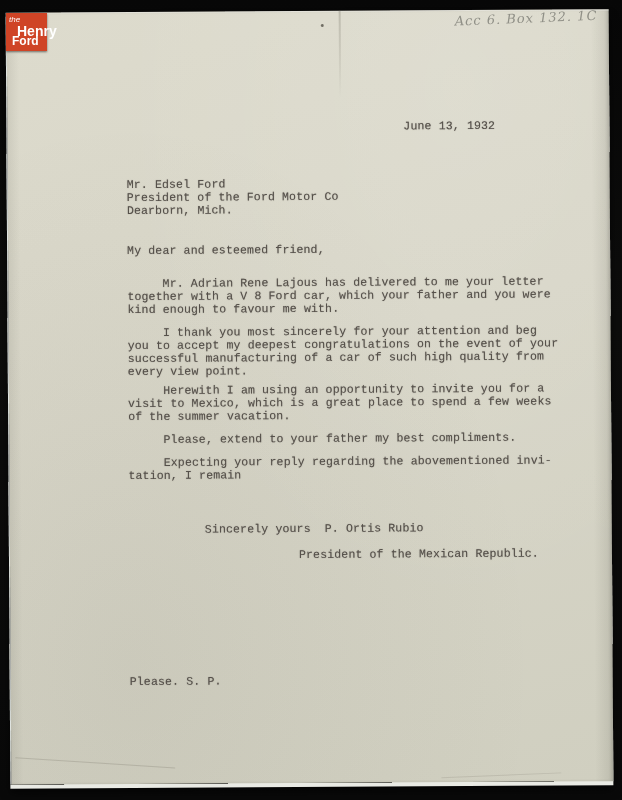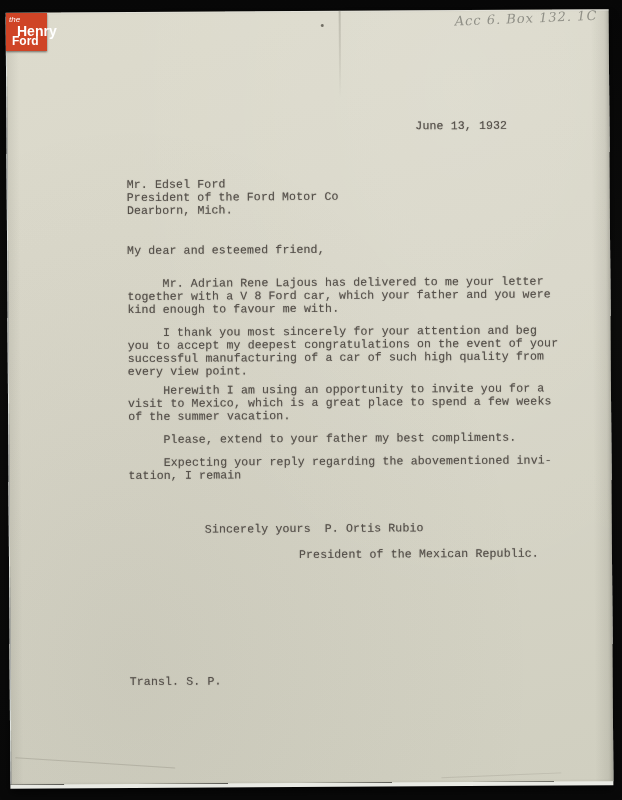--- a/index.html
+++ b/index.html
@@ -25,21 +25,21 @@
   }
   
   .type{
     position:absolute;white-space:pre;
     font-family:"Liberation Mono",monospace;
     font-size:11.6px;line-height:13px;
     color:var(--ink);
     text-shadow:0 0 1px rgba(86,81,75,0.55);
     letter-spacing:0.1px;
   }
-  .t-date{left:408px;top:109px;}
+  .t-date{left:396px;top:109px;}
   .t-recipient{left:119px;top:166px;}
   .t-salutation{left:119px;top:232px;}
   .t-para1{left:119px;top:265px;}
   .t-para2{left:119px;top:314px;}
   .t-para3{left:119px;top:372px;}
   .t-compliments{left:119px;top:421px;}
   .t-closing{left:119px;top:444px;}
   .t-signoff{left:195px;top:511px;}
   .t-signoff-title{left:289px;top:537px;}
   .t-transl{left:119px;top:663px;}
@@ -115,21 +115,21 @@
 
     <div class="type t-compliments">     Please, extend to your father my best compliments.</div>
 
     <div class="type t-closing">     Expecting your reply regarding the abovementioned invi-
 tation, I remain</div>
 
     <div class="type t-signoff">Sincerely yours  P. Ortis Rubio</div>
 
     <div class="type t-signoff-title">President of the Mexican Republic.</div>
 
-    <div class="type t-transl">Transl. S. P.</div>
+    <div class="type t-transl">Please. S. P.</div>
   </div>
 
   <div class="logo">
     <span class="the">the</span>
     <span class="henry">Henry</span>
     <span class="ford">Ford</span>
   </div>
 
 </div>
 

